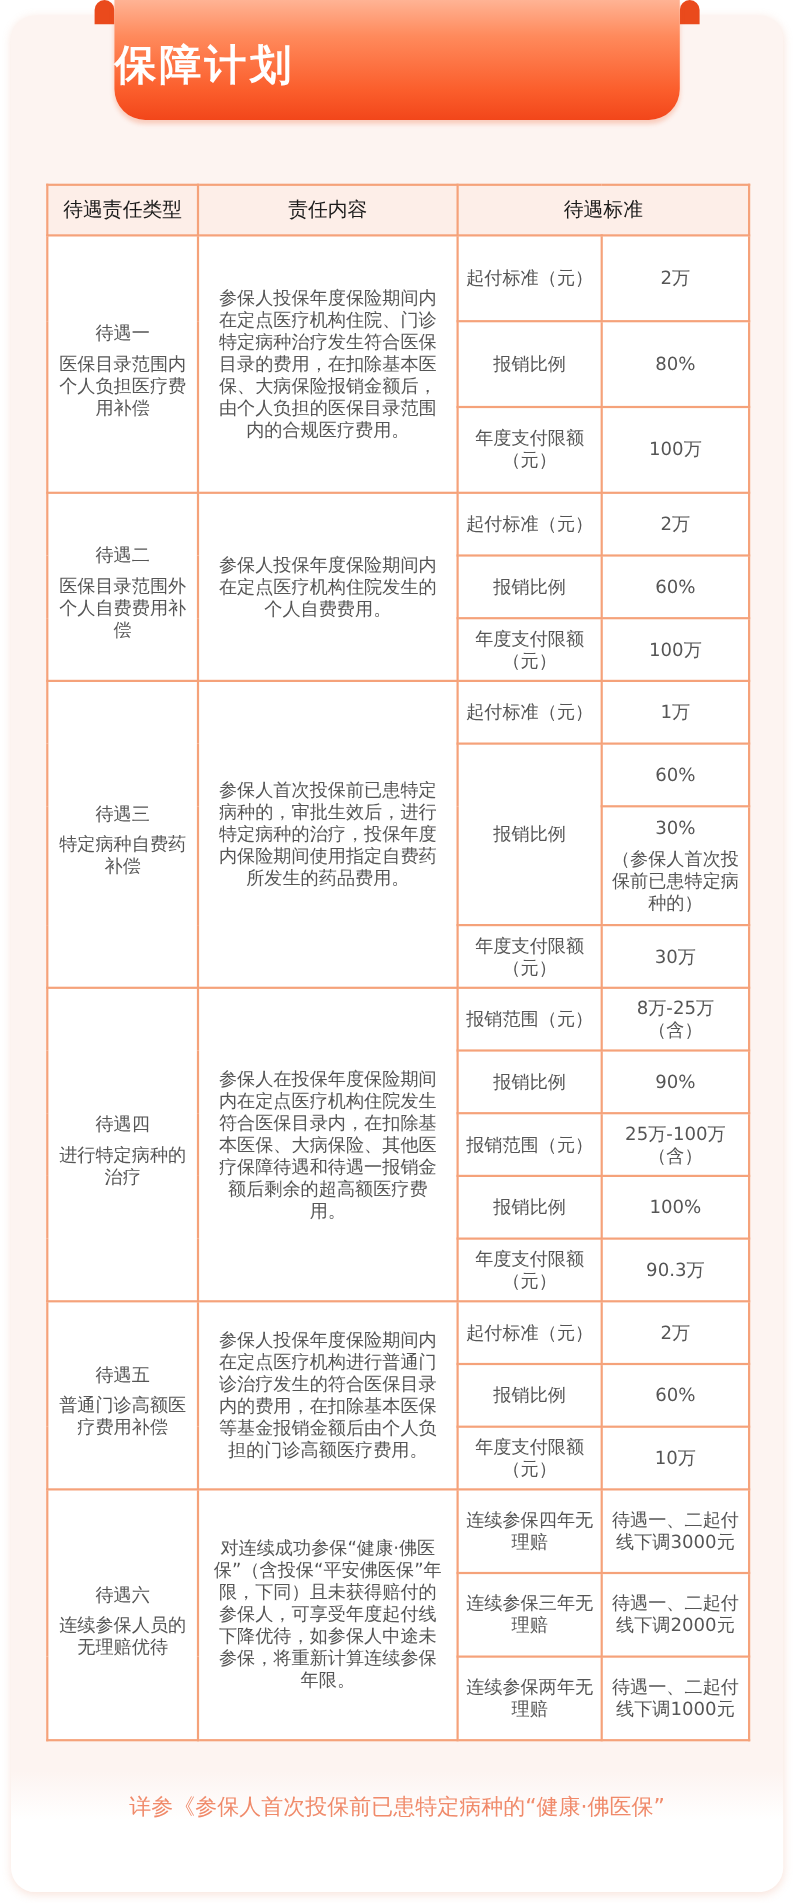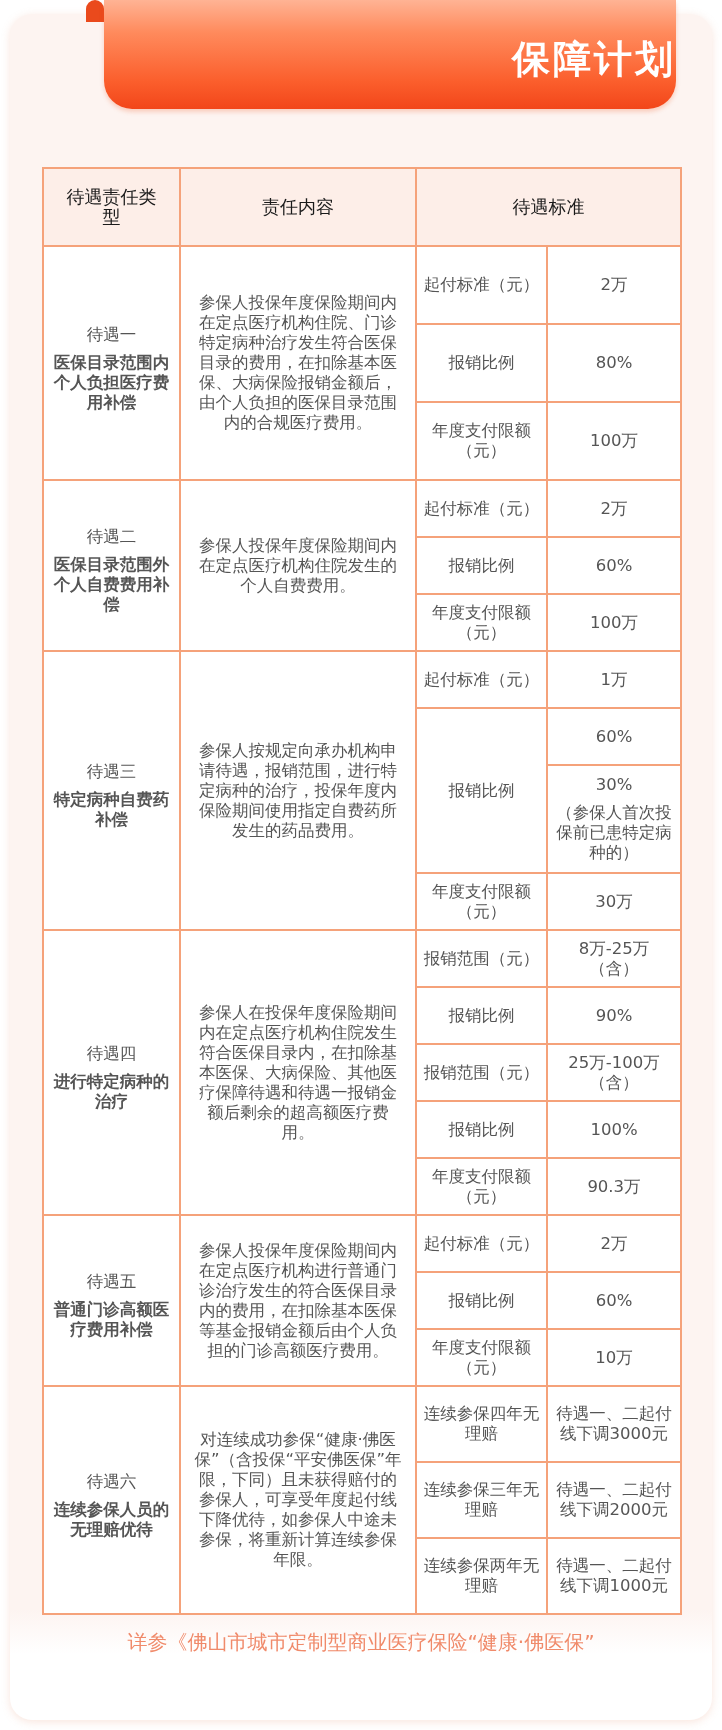--- a/index.html
+++ b/index.html
@@ -7,33 +7,33 @@
          font-family:"DejaVu Sans", "Liberation Sans", sans-serif; }
   .card { position:absolute; left:10px; top:14px; width:702px; height:1706px;
           background:#fdf4f1; border-radius:22px;
           box-shadow:0 2px 8px rgba(230,150,120,0.25); }
   .card-bottom { position:absolute; left:10px; top:1610px; width:702px; height:110px;
           background:linear-gradient(#fdf4f1, #ffffff 40%); border-radius:0 0 22px 22px; }
   .curl { position:absolute; top:0; width:18px; height:22px; background:#ea4a1c;
           border-radius:9px 9px 0 0; }
   .curl.left { left:86px; }
   .curl.right { left:618px; }
-  .ribbon { position:absolute; left:104px; top:0; width:572px; height:109px;
+  .ribbon { position:absolute; left:104px; top:0; width:514px; height:109px;
             background:linear-gradient(180deg,#ffb394 0%,#ff8a5c 30%,#fb5e2c 75%,#f2461a 100%);
-            border-radius:0 0 28px 28px; display:flex; align-items:center; justify-content:flex-end;
+            border-radius:0 0 28px 28px; display:flex; align-items:center; justify-content:flex-start;
             box-shadow:0 3px 4px rgba(240,90,40,0.25); }
   .ribbon-title { color:#ffffff; font-size:38px; font-weight:bold; letter-spacing:3px; margin-top:10px; }
 
   table.plan { position:absolute; left:42px; top:167px; width:638px; border-collapse:collapse;
                table-layout:fixed; color:#555555; font-size:16.5px; line-height:20px; }
   table.plan td, table.plan th { border:2px solid #f5a27a; text-align:center; vertical-align:middle;
                padding:2px 8px; background:#ffffff; }
-  table.plan th { background:#fdeee8; color:#1a1a1a; font-weight:normal; font-size:18px; height:44px; padding:16px; }
+  table.plan th { background:#fdeee8; color:#1a1a1a; font-weight:normal; font-size:18px; height:44px; padding:0; }
   .type-cell .num { display:block; margin-bottom:8px;margin-top:11px; }
-  .type-cell .desc { display:block;font-weight:bold; }
+  .type-cell .desc { display:block; }
   .content-cell { padding:4px 12px !important; }
   .content-cell span { display:block; text-align:center; }
   .label-cell { padding:2px 4px !important;margin-left:23px; }
   .note { display:block; margin-top:8px;font-family:Liberation Serif, serif; }
 
   .footer { position:absolute; left:40px; top:1625px; width:642px; text-align:center;
             color:#f08a6a; font-size:20px; line-height:34px; }
 </style>
 </head>
 <body>
@@ -102,21 +102,21 @@
       <td class="label-cell">年度支付限额（元）</td>
       <td>100万</td>
     </tr>
 
     <tr style="height:57px">
       <td rowspan="4" class="type-cell">
         <span class="num">待遇三</span>
         <span class="desc">特定病种自费药补偿</span>
       </td>
       <td rowspan="4" class="content-cell">
-        <span>参保人按规定向承办机构申请待遇，报销范围，进行特定病种的治疗，投保年度内保险期间使用指定自费药所发生的药品费用。</span>
+        <span>参保人首次投保前已患特定病种的，审批生效后，进行特定病种的治疗，投保年度内保险期间使用指定自费药所发生的药品费用。</span>
       </td>
       <td class="label-cell">起付标准（元）</td>
       <td>1万</td>
     </tr>
     <tr style="height:57px">
       <td rowspan="2" class="label-cell">报销比例</td>
       <td>60%</td>
     </tr>
     <tr style="height:108px">
       <td>
@@ -193,14 +193,14 @@
       <td>待遇一、二起付线下调2000元</td>
     </tr>
     <tr style="height:76px">
       <td class="label-cell">连续参保两年无理赔</td>
       <td>待遇一、二起付线下调1000元</td>
     </tr>
   </tbody>
 </table>
 
 <div class="footer">
-  <div>详参《佛山市城市定制型商业医疗保险“健康·佛医保”</div>
+  <div>详参《参保人首次投保前已患特定病种的“健康·佛医保”</div>
 </div>
 
 </body></html>

